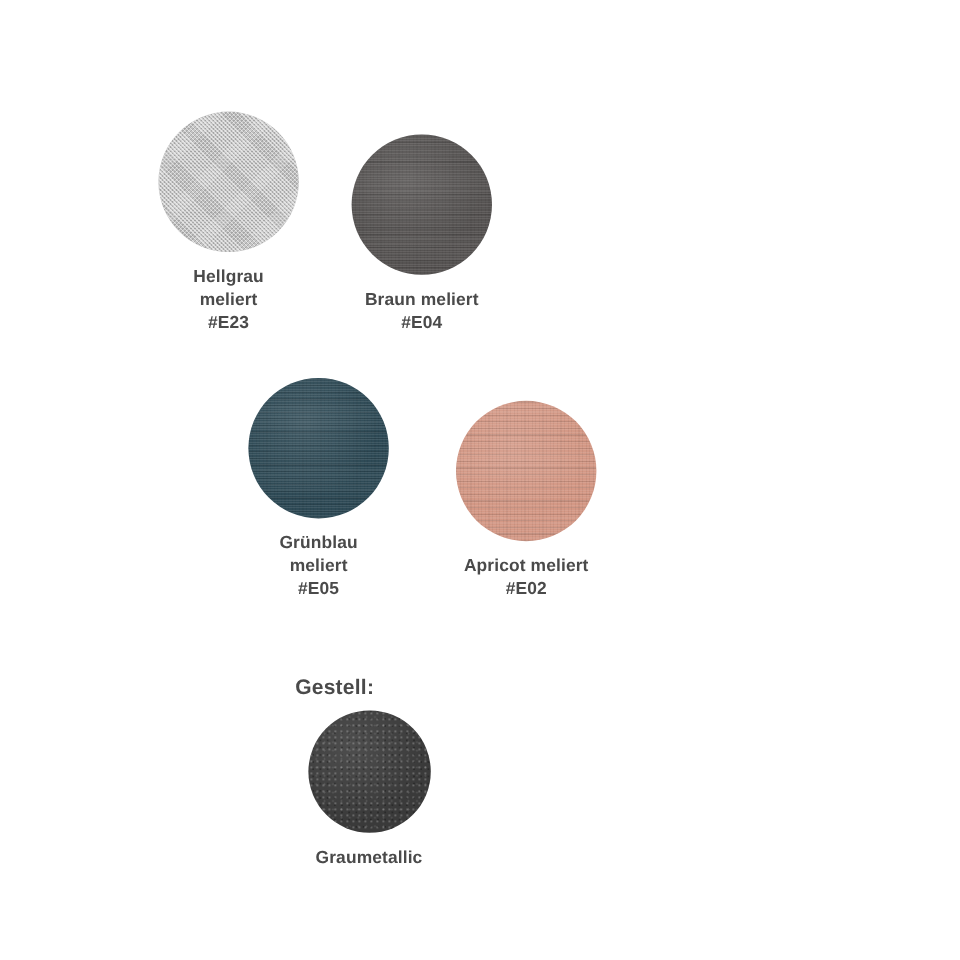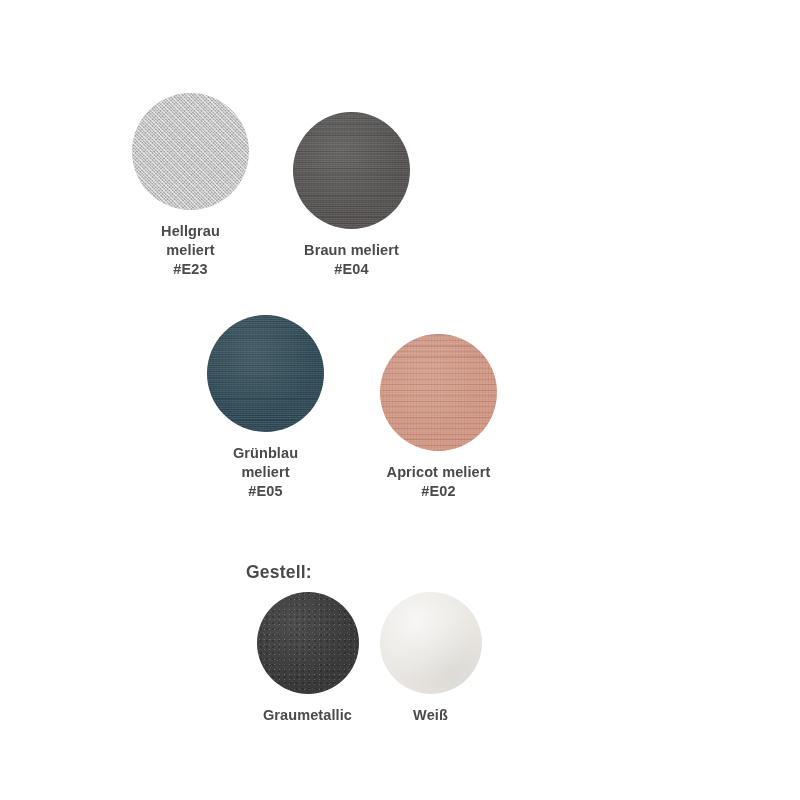--- a/index.html
+++ b/index.html
@@ -159,28 +159,22 @@
         <div class="swatch-disc" style="width: 117px; height: 117px; background: rgb(212, 152, 133);">
           <div class="tex tex-grain"></div>
         </div>
         <div class="swatch-label">Apricot meliert</div>
         <div class="swatch-code">#E02</div>
       </div>
     </div>
 
   <div id="gestell-heading">Gestell:</div>
 
-  <div class="swatch-row" id="frame-row" style="">
+  <div class="swatch-row" id="frame-row" style="gap: 21px;">
       <div class="swatch-cell" style="width: 123px;">
         <div class="swatch-disc" style="width: 102px; height: 102px; background: rgb(58, 58, 58);">
           <div class="tex tex-speckle"></div>
         </div>
         <div class="swatch-label">Graumetallic</div>
       </div>
-      <div class="swatch-cell" style="width: 123px;">
-        <div class="swatch-disc" style="width: 102px; height: 102px; background: rgb(234, 231, 226);">
-          <div class="tex tex-smooth"></div>
-        </div>
-        <div class="swatch-label">Weiß</div>
-      </div>
     </div>
 
 </div>
 
 </body></html>

